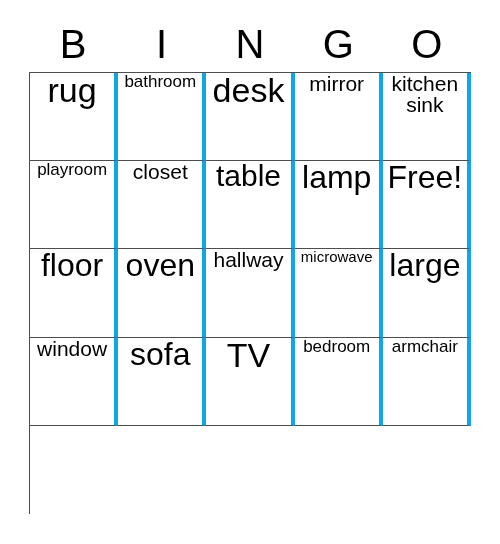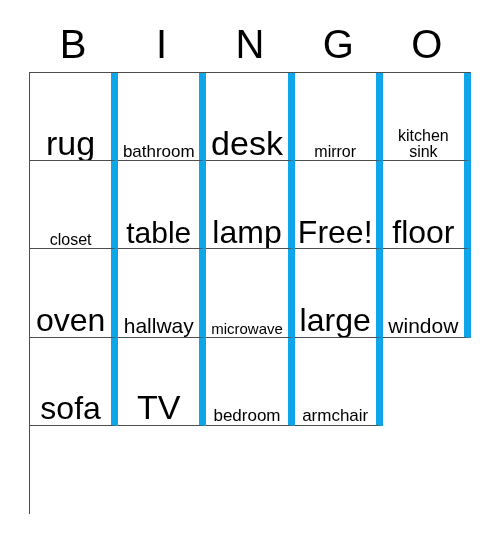--- a/index.html
+++ b/index.html
@@ -46,42 +46,42 @@
     width: 442px;
     height: 442px;
     border-top: 1px solid #4d4d4d;
     border-left: 1px solid #4d4d4d;
     box-sizing: border-box;
     display: grid;
     grid-template-columns: repeat(5, 1fr);
     grid-template-rows: repeat(5, 1fr);
   }
   .cell {
-    border-right: 7px solid #0ea5e9;
+    border-right: 4px solid #0ea5e9;
     border-bottom: 1px solid #4d4d4d;
     box-sizing: border-box;
     display: flex;
-    align-items: flex-end;
+    align-items: flex-start;
     justify-content: center;
     overflow: hidden;
     padding: 0 2px;
   }
   .cell .txt {
     display: block;
     width: 100%;
     text-align: center;
     line-height: 1.02;
     white-space: pre-line;
     word-break: normal;
   }
   
   .s-xxl .txt { font-size: 34px; }
   .s-xl  .txt { font-size: 32px; }
   .s-lg  .txt { font-size: 30px; }
-  .s-md  .txt { font-size: 16px; }
+  .s-md  .txt { font-size: 21px; }
   .s-sm  .txt { font-size: 21px; }
   .s-xs  .txt { font-size: 17px; }
   .s-xxs .txt { font-size: 15px; }
   .two-line .txt { line-height: 1.0; }
 </style>
 </head>
 <body>
 
 <div id="card">
 
@@ -114,20 +114,23 @@
     <div class="cell s-xxl">
       <span class="txt">desk</span>
     </div>
     <div class="cell s-md">
       <span class="txt">mirror</span>
     </div>
 
     <div class="cell s-md two-line">
       <span class="txt">kitchen
 sink</span>
+    </div>
+    <div class="cell s-xs">
+      <span class="txt">playroom</span>
     </div>
     <div class="cell s-md">
       <span class="txt">closet</span>
     </div>
     <div class="cell s-lg">
       <span class="txt">table</span>
     </div>
 
     <div class="cell s-xl">
       <span class="txt">lamp</span>

